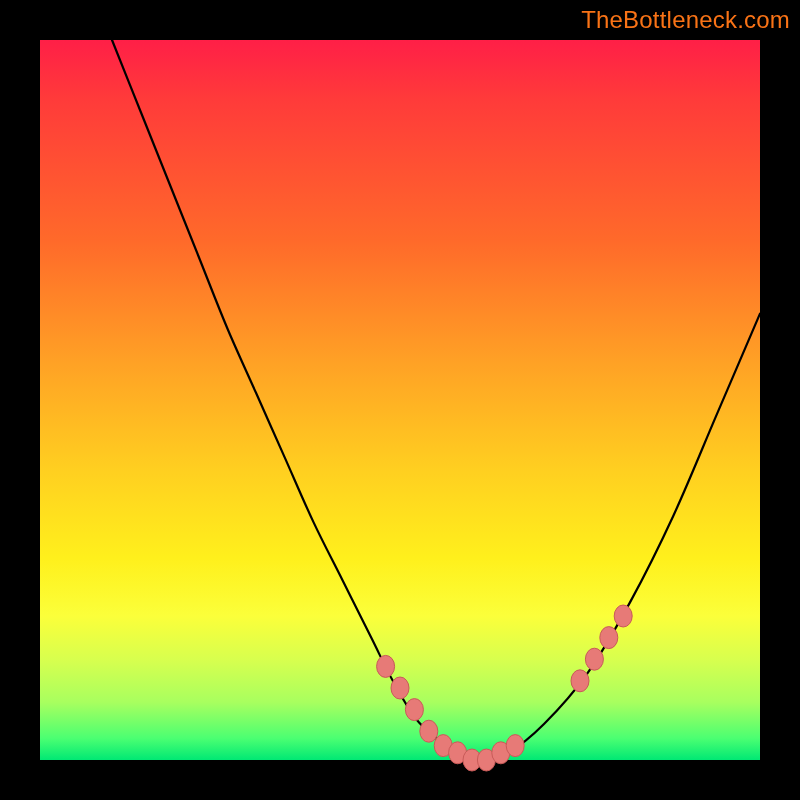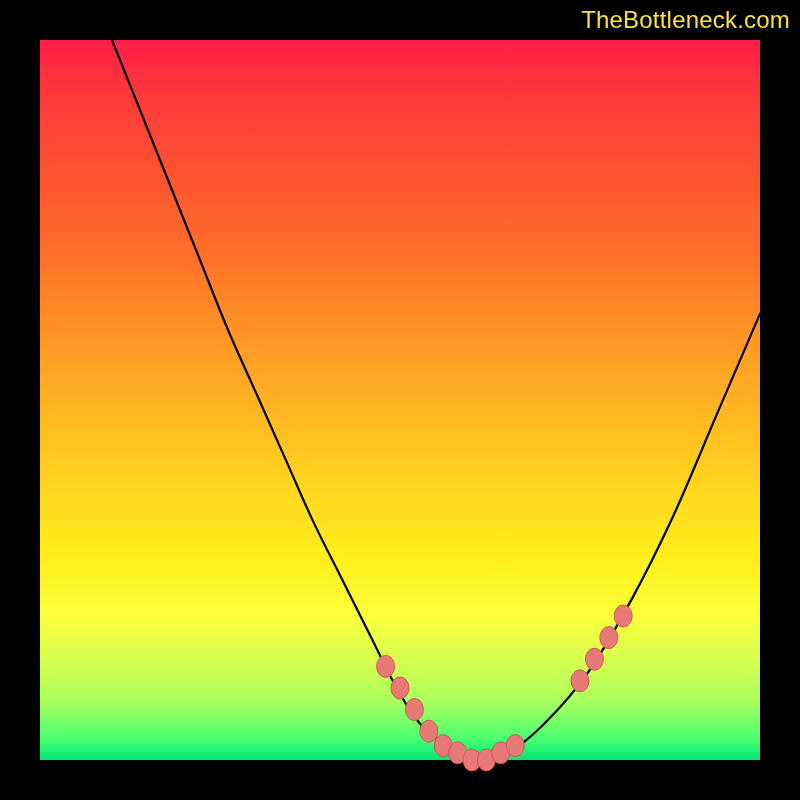--- a/index.html
+++ b/index.html
@@ -35,21 +35,21 @@
       #d8ff4e 86%,
       #a8ff5f 92%,
       #4bff72 97%,
       #00e874 100%
     );
   }
   .watermark {
     position: absolute;
     top: 6px;
     right: 10px;
-    color: #fde047;
+    color: #f97316;
     font-size: 24px;
     font-weight: 500;
     font-family: Arial, Helvetica, sans-serif;
     letter-spacing: 0.2px;
     user-select: none;
   }
   svg.curve {
     position: absolute;
     left: 0;
     top: 0;

